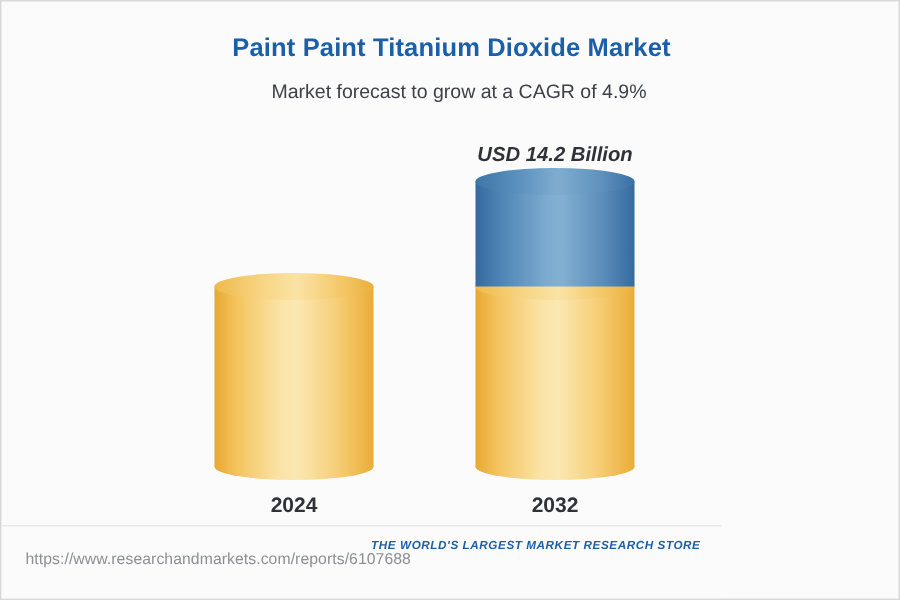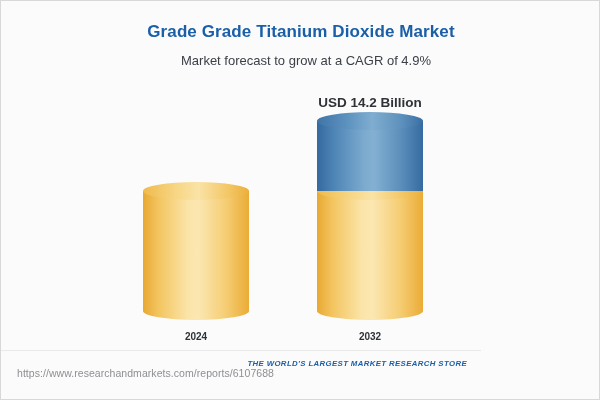--- a/index.html
+++ b/index.html
@@ -71,21 +71,21 @@
   .value-label {
     position: absolute;
     width: 160px;
     text-align: center;
     font-size: 13.5px;
     font-weight: bold;
     color: #2f3338;
     line-height: 16px;
   }
   .g2024 .value-label { top: 57px; }
-  .g2032 .value-label { top: 6px; }
+  .g2032 .value-label { top: 6px; font-style: italic; }
 
   
   .cylinder {
     position: absolute;
     left: 27px;
     width: 106px;
   }
   .g2024 .cylinder { bottom: 34px; height: 120px; }
   .g2032 .cylinder { bottom: 34px; height: 190px; }
 
@@ -163,21 +163,21 @@
   
   .g2024 .seg-yellow { bottom: 0; top: 0; }
   .g2032 .seg-yellow { bottom: 0; height: 120px; }
   .g2032 .seg-blue   { bottom: 120px; height: 70px; }
 
   .axis-label {
     position: absolute;
     bottom: 0;
     width: 160px;
     text-align: center;
-    font-size: 10px;
+    font-size: 14px;
     font-weight: bold;
     color: #2f3338;
     line-height: 17px;
   }
 
   
   .footer {
     position: absolute;
     left: 0;
     bottom: 0;
@@ -219,21 +219,21 @@
     white-space: nowrap;
     font-style: italic;
   }
 </style>
 </head>
 <body>
 
 <div class="infographic-card">
 
   <div class="header">
-    <div class="chart-title">Grade Grade Titanium Dioxide Market</div>
+    <div class="chart-title">Paint Paint Titanium Dioxide Market</div>
     <div class="chart-subtitle">Market forecast to grow at a CAGR of 4.9%</div>
   </div>
 
   <div class="plot-area">
 
     <div class="bar-group g2024">
 
       <div class="cylinder">
         <div class="seg seg-yellow">
           <div class="body"></div>

